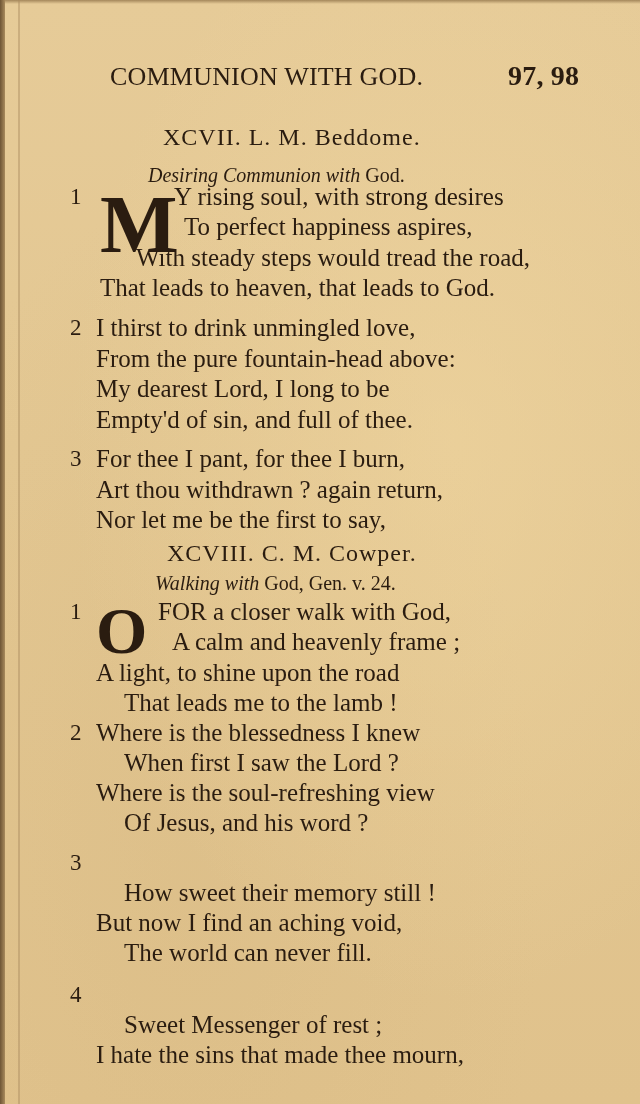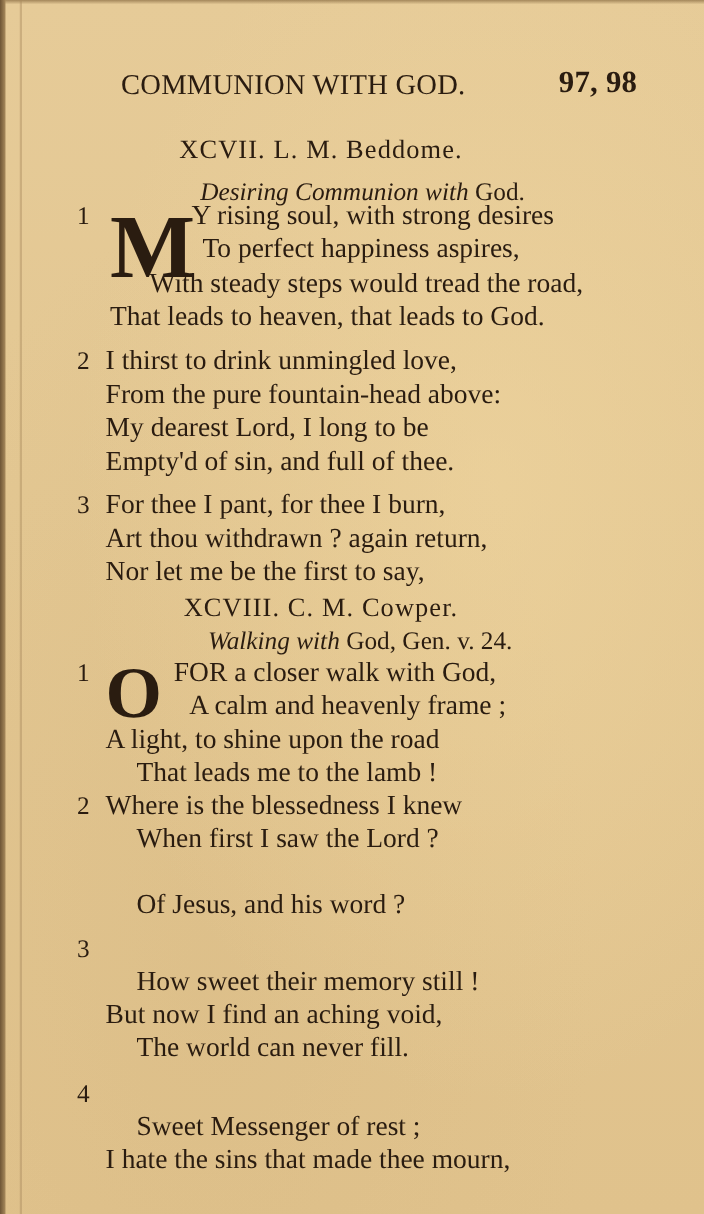--- a/index.html
+++ b/index.html
@@ -64,22 +64,21 @@
       white-space: nowrap;
       font-family: "Liberation Serif", serif;
       font-size: 25px;
       line-height: 30px;
     }
     .hymn-head {
       font-size: 24px;
       letter-spacing: 1px;
     }
     .subtitle {
-      font-size: 23px;
-      margin-left: 34px;
+      font-size: 20px;
     }
     .subtitle .it { font-style: italic; }
     .vnum {
       position: absolute;
       font-family: "Liberation Serif", serif;
       font-size: 23px;
       line-height: 30px;
     }
     .dropcap {
       position: absolute;
@@ -134,20 +133,21 @@
   <div class="vnum" style="left:70px; top:597px;">1</div>
   <div class="dropcap" style="left:96px; top:598px; font-size:66px;">O</div>
   <div class="line" style="left:158px; top:597px;">FOR a closer walk with God,</div>
   <div class="line" style="left:172px; top:627px;">A calm and heavenly frame ;</div>
   <div class="line" style="left:96px; top:658px;">A light, to shine upon the road</div>
   <div class="line" style="left:124px; top:688px;">That leads me to  the lamb !</div>
 
   <div class="vnum" style="left:70px; top:718px;">2</div>
   <div class="line" style="left:96px; top:718px;">Where is the blessedness I  knew</div>
   <div class="line" style="left:124px; top:748px;">When first I saw the Lord ?</div>
+  <div class="line" style="left:96px; top:778px;">Where is the soul-refreshing view</div>
   <div class="line" style="left:124px; top:808px;">Of Jesus, and his word ?</div>
 
   <div class="vnum" style="left:70px; top:848px;">3</div>
   <div class="line" style="left:124px; top:878px;">How  sweet  their memory still !</div>
   <div class="line" style="left:96px; top:908px;">But now I find an aching void,</div>
   <div class="line" style="left:124px; top:938px;">The world can  never fill.</div>
 
   <div class="vnum" style="left:70px; top:980px;">4</div>
   <div class="line" style="left:124px; top:1010px;">Sweet Messenger of rest  ;</div>
   <div class="line" style="left:96px; top:1040px;">I hate the sins that made thee mourn,</div>

